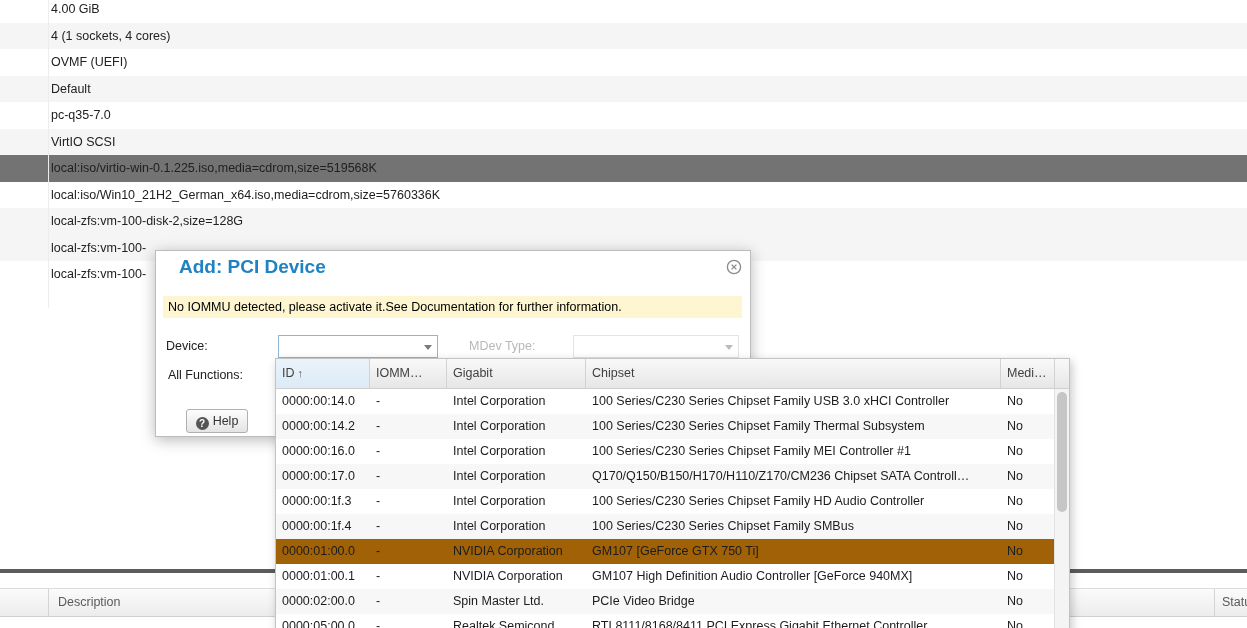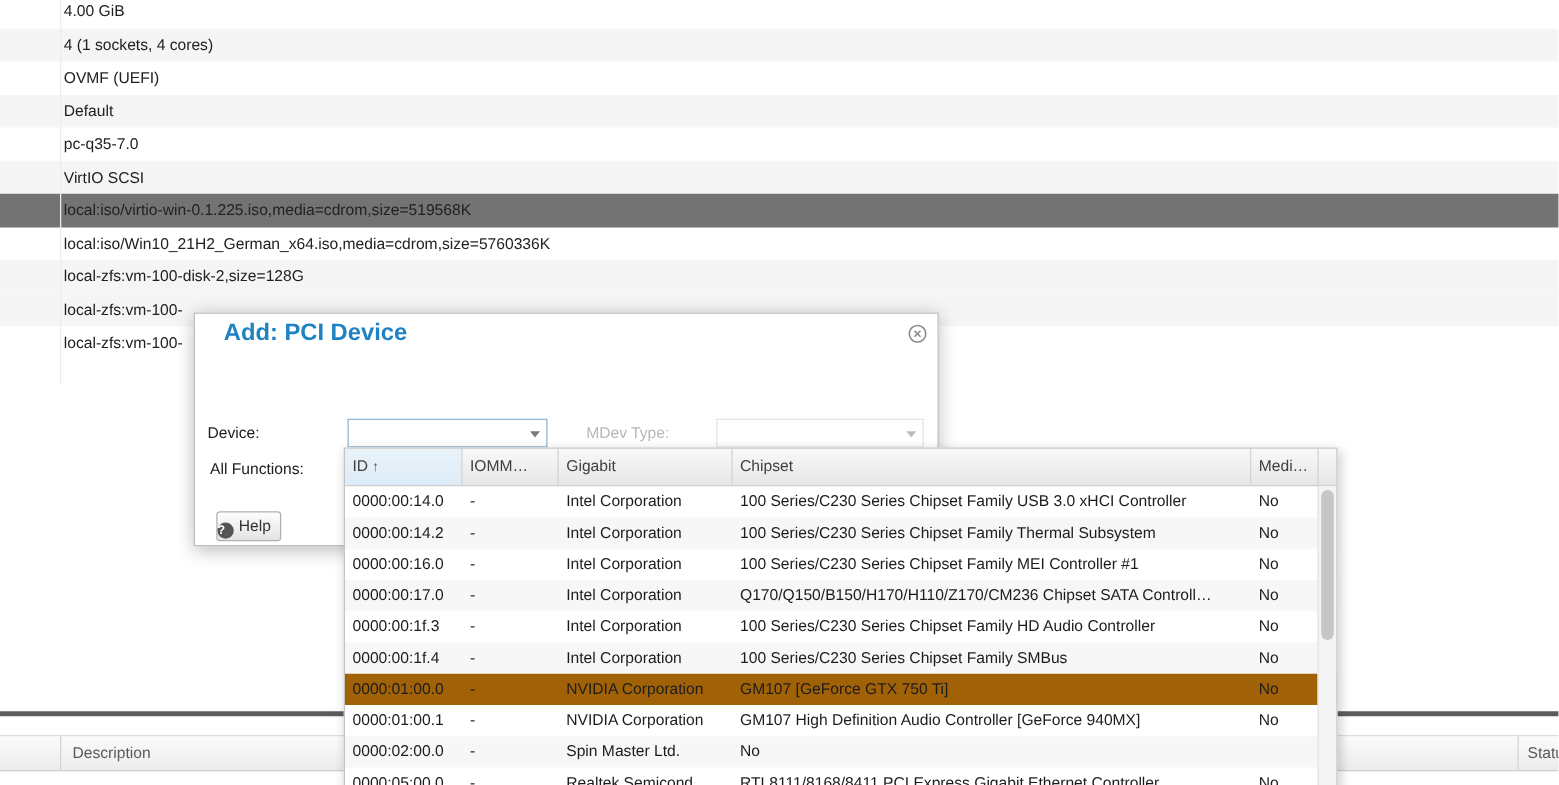--- a/index.html
+++ b/index.html
@@ -28,21 +28,21 @@
   .dlg-close{position:absolute;right:8px;top:8px;width:16px;height:16px;cursor:pointer}
   .dlg-warning{position:absolute;left:7px;right:8px;top:45px;height:22px;line-height:22px;background:#fdf6d0;padding-left:5px;color:#000;white-space:nowrap;overflow:hidden}
   .fld-label{position:absolute;height:23px;line-height:23px;color:#202020;white-space:nowrap}
   .lbl-device{left:10px;top:84px}
   .lbl-mdev{left:313px;top:84px;color:#b8b8b8}
   .lbl-allfn{left:12px;top:113px}
   .combo{position:absolute;top:84px;height:23px;background:#fff;border:1px solid #8db6d6}
   .combo-device{left:122px;width:160px}
   .combo-mdev{left:417px;width:166px;border-color:#c9c9c9;opacity:.5}
   .cb-arrow{position:absolute;right:5px;top:9px;width:0;height:0;border-left:4px solid transparent;border-right:4px solid transparent;border-top:5px solid #7a7a7a}
-  .help-btn{position:absolute;left:17px;top:158px;width:52px;height:24px;border:1px solid #b0b0b0;border-radius:3px;background:linear-gradient(#fdfdfd,#e4e4e4);line-height:22px;text-align:left;color:#333;cursor:pointer;white-space:nowrap}
+  .help-btn{position:absolute;left:30px;top:158px;width:62px;height:24px;border:1px solid #b0b0b0;border-radius:3px;background:linear-gradient(#fdfdfd,#e4e4e4);line-height:22px;text-align:center;color:#333;cursor:pointer;white-space:nowrap}
   .help-btn .q{display:inline-block;width:13px;height:13px;border-radius:50%;background:#555;color:#fff;font-size:10px;line-height:13px;font-weight:bold;margin-right:4px;vertical-align:-2px}
 
   
   .picker{position:absolute;left:275px;top:358px;width:795px;height:281px;background:#fff;border:1px solid #c3c3c3;box-shadow:2px 3px 9px rgba(0,0,0,.22);z-index:20;overflow:hidden}
   .pk-header{display:flex;height:30px;background:linear-gradient(#f9f9f9,#e6e6e6);border-bottom:1px solid #cfcfcf;color:#3f3f3f}
   .pk-hcell{line-height:29px;padding-left:6px;border-right:1px solid #d2d2d2;overflow:hidden;white-space:nowrap}
   .pk-hcell.sorted{background:linear-gradient(#eaf3fa,#dcebf7)}
   .sort-arrow{font-size:11px;color:#555;margin-left:3px}
   .c-id{width:94px}
   .c-iommu{width:77px}
@@ -119,20 +119,21 @@
   </div>
 
   <div class="dialog">
     <div class="dlg-title">Add: PCI Device</div>
     <span class="dlg-close">
       <svg width="16" height="16" viewBox="0 0 16 16">
         <circle cx="8" cy="8" r="6.6" fill="none" stroke="#8a8a8a" stroke-width="1.3"></circle>
         <path d="M5.6 5.6 L10.4 10.4 M10.4 5.6 L5.6 10.4" stroke="#8a8a8a" stroke-width="1.3"></path>
       </svg>
     </span>
+    <div class="dlg-warning">No IOMMU detected, please activate it.See Documentation for further information.</div>
 
     <div class="fld-label lbl-device">Device:</div>
     <div class="combo combo-device">
       <span class="cb-arrow"></span>
     </div>
 
     <div class="fld-label lbl-mdev">MDev Type:</div>
     <div class="combo combo-mdev">
       <span class="cb-arrow"></span>
     </div>
@@ -215,20 +216,21 @@
           <span class="pk-cell c-iommu">-</span>
           <span class="pk-cell c-vendor">NVIDIA Corporation</span>
           <span class="pk-cell c-device">GM107 High Definition Audio Controller [GeForce 940MX]</span>
           <span class="pk-cell c-mdev">No</span>
         </div>
 
         <div class="pk-row striped">
           <span class="pk-cell c-id">0000:02:00.0</span>
           <span class="pk-cell c-iommu">-</span>
           <span class="pk-cell c-vendor">Spin Master Ltd.</span>
+          <span class="pk-cell c-device">PCIe Video Bridge</span>
           <span class="pk-cell c-mdev">No</span>
         </div>
 
         <div class="pk-row">
           <span class="pk-cell c-id">0000:05:00.0</span>
           <span class="pk-cell c-iommu">-</span>
           <span class="pk-cell c-vendor">Realtek Semicond…</span>
           <span class="pk-cell c-device">RTL8111/8168/8411 PCI Express Gigabit Ethernet Controller</span>
           <span class="pk-cell c-mdev">No</span>
         </div>

